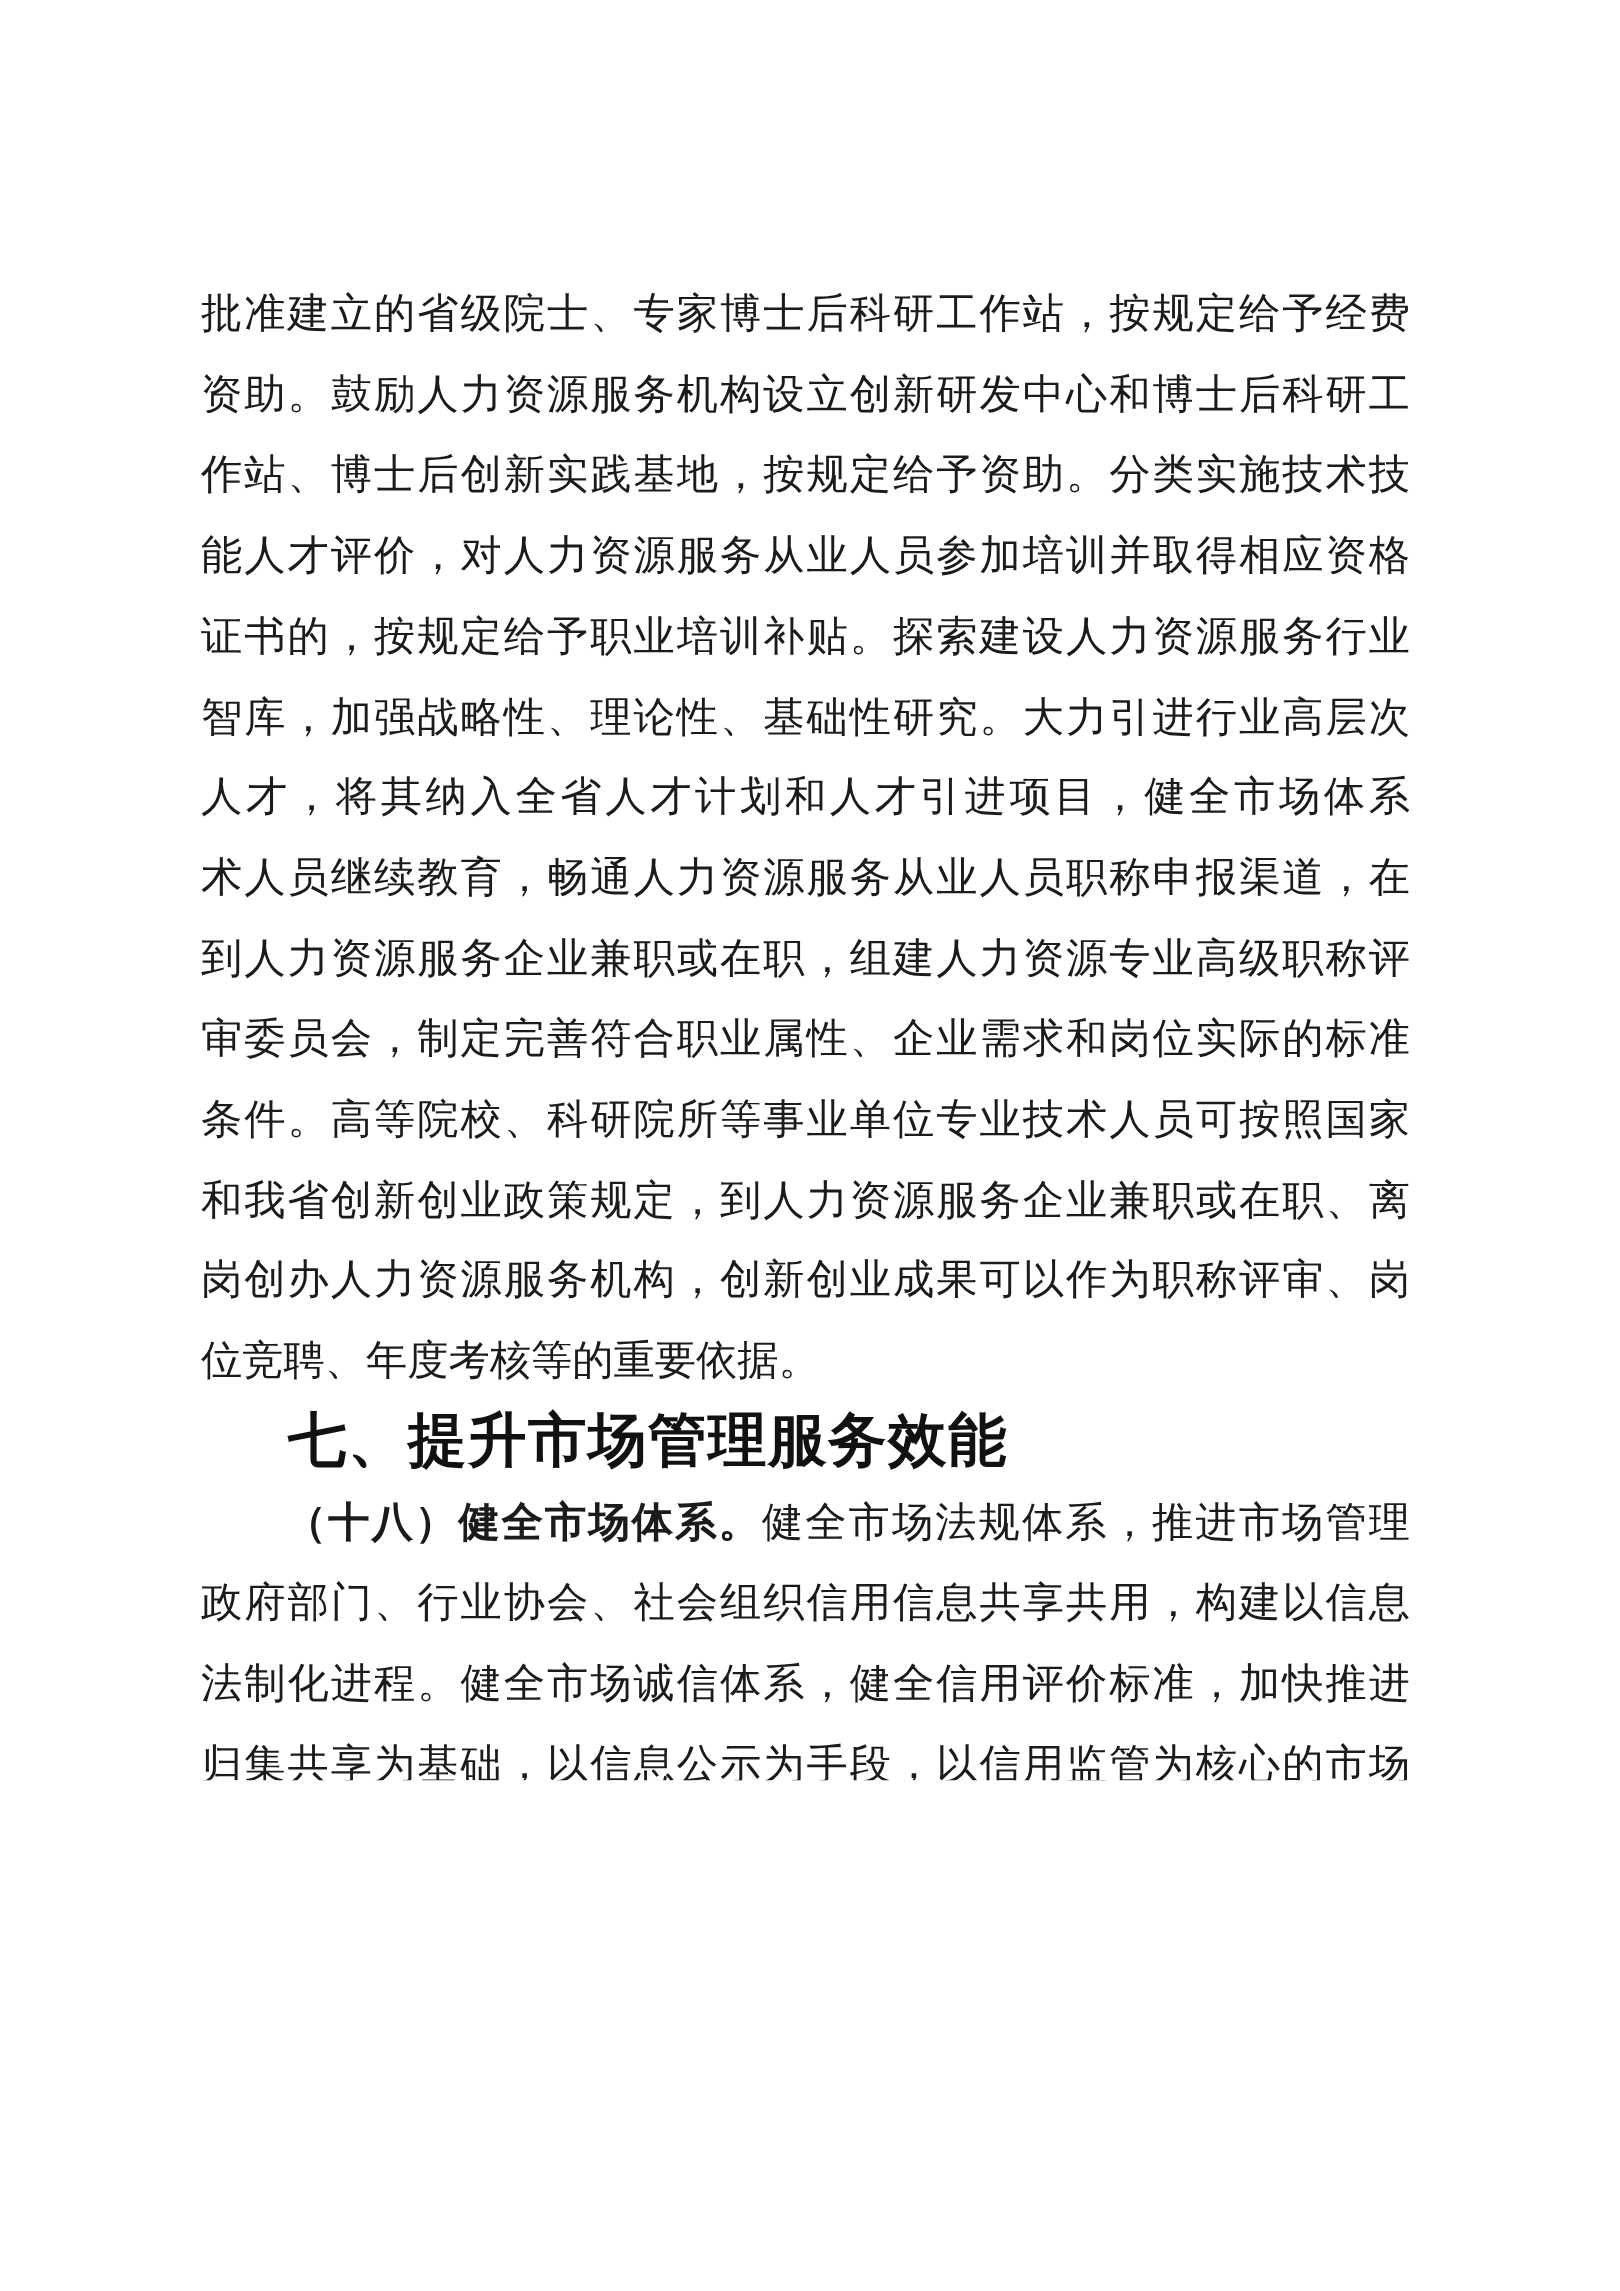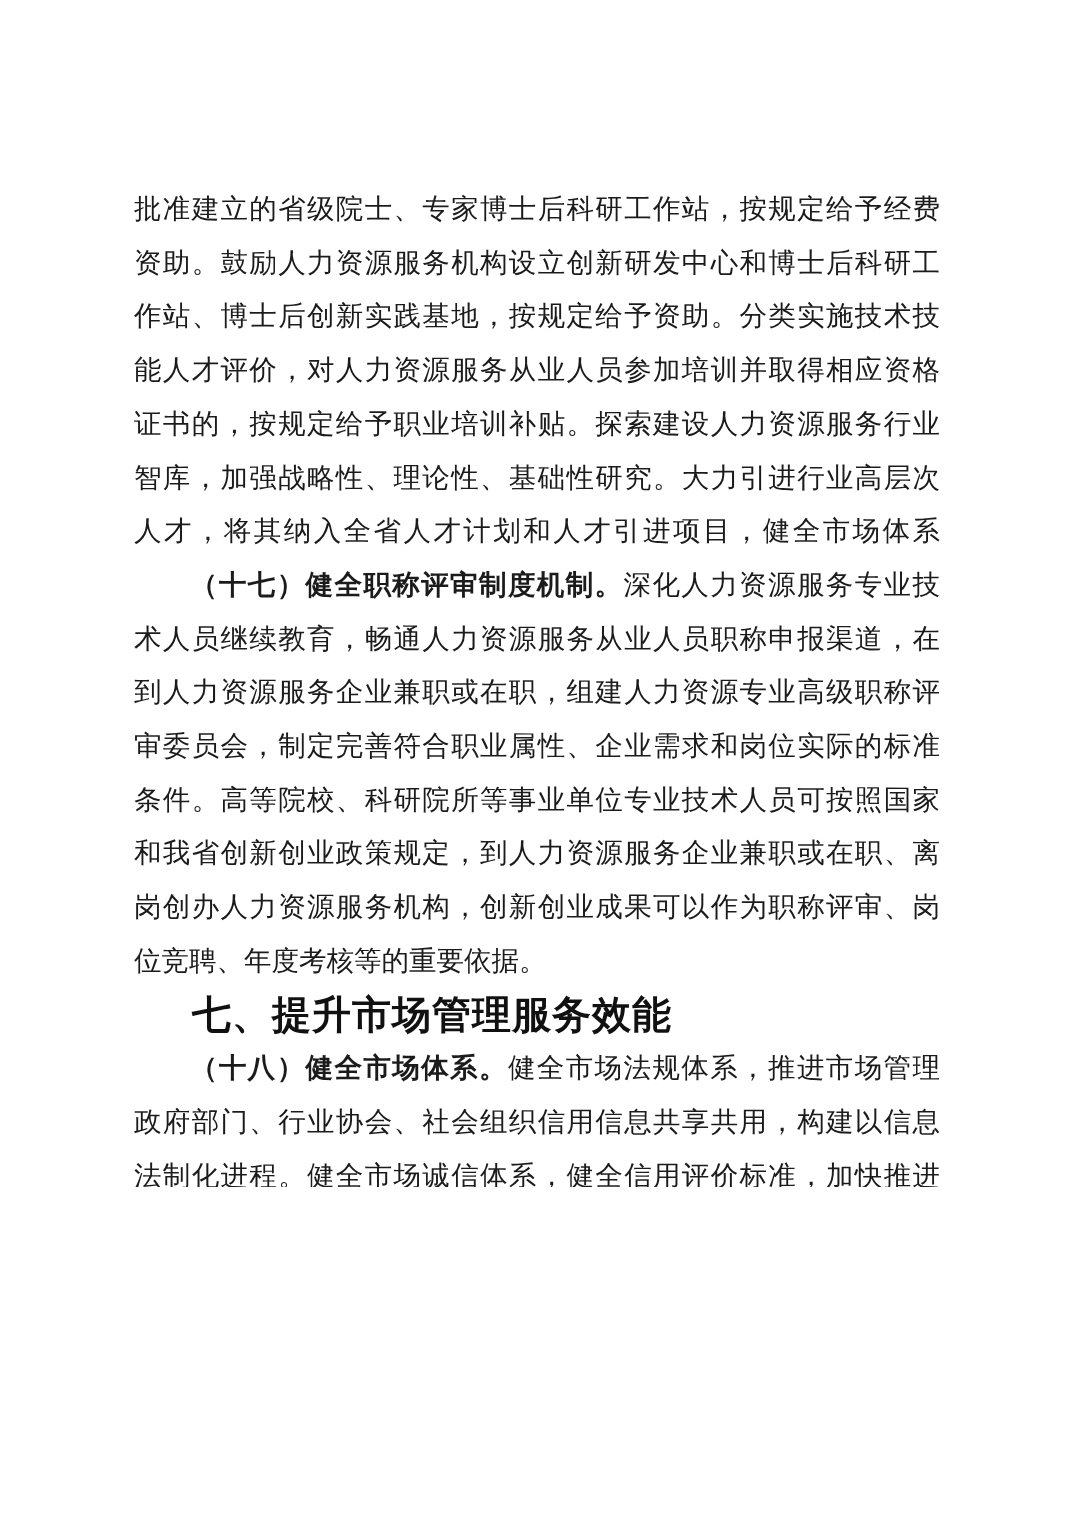--- a/index.html
+++ b/index.html
@@ -61,37 +61,35 @@
   <div class="text-block">
 
     <div class="line">批准建立的省级院士、专家博士后科研工作站，按规定给予经费</div>
     <div class="line">资助。鼓励人力资源服务机构设立创新研发中心和博士后科研工</div>
     <div class="line">作站、博士后创新实践基地，按规定给予资助。分类实施技术技</div>
     <div class="line">能人才评价，对人力资源服务从业人员参加培训并取得相应资格</div>
     <div class="line">证书的，按规定给予职业培训补贴。探索建设人力资源服务行业</div>
     <div class="line">智库，加强战略性、理论性、基础性研究。大力引进行业高层次</div>
     <div class="line">人才，将其纳入全省人才计划和人才引进项目，健全市场体系</div>
 
-    <div class="line indent">
-      <span class="lead">（十七）健全职称评审制度机制。</span><span>深化人力资源服务专业技</span>
-    </div>
     <div class="line">术人员继续教育，畅通人力资源服务从业人员职称申报渠道，在</div>
     <div class="line">到人力资源服务企业兼职或在职，组建人力资源专业高级职称评</div>
     <div class="line">审委员会，制定完善符合职业属性、企业需求和岗位实际的标准</div>
     <div class="line">条件。高等院校、科研院所等事业单位专业技术人员可按照国家</div>
     <div class="line">和我省创新创业政策规定，到人力资源服务企业兼职或在职、离</div>
     <div class="line">岗创办人力资源服务机构，创新创业成果可以作为职称评审、岗</div>
     <div class="line partial">位竞聘、年度考核等的重要依据。</div>
 
     <div class="section-heading">七、提升市场管理服务效能</div>
 
     <div class="line indent">
       <span class="lead">（十八）健全市场体系。</span><span>健全市场法规体系，推进市场管理</span>
     </div>
     <div class="line">政府部门、行业协会、社会组织信用信息共享共用，构建以信息</div>
     <div class="line">法制化进程。健全市场诚信体系，健全信用评价标准，加快推进</div>
+    <div class="line">归集共享为基础，以信息公示为手段，以信用监管为核心的市场</div>
 
   </div>
 
   <div class="page-footer">
     <span>- 10 -</span>
   </div>
 </div>
 
 </body></html>

